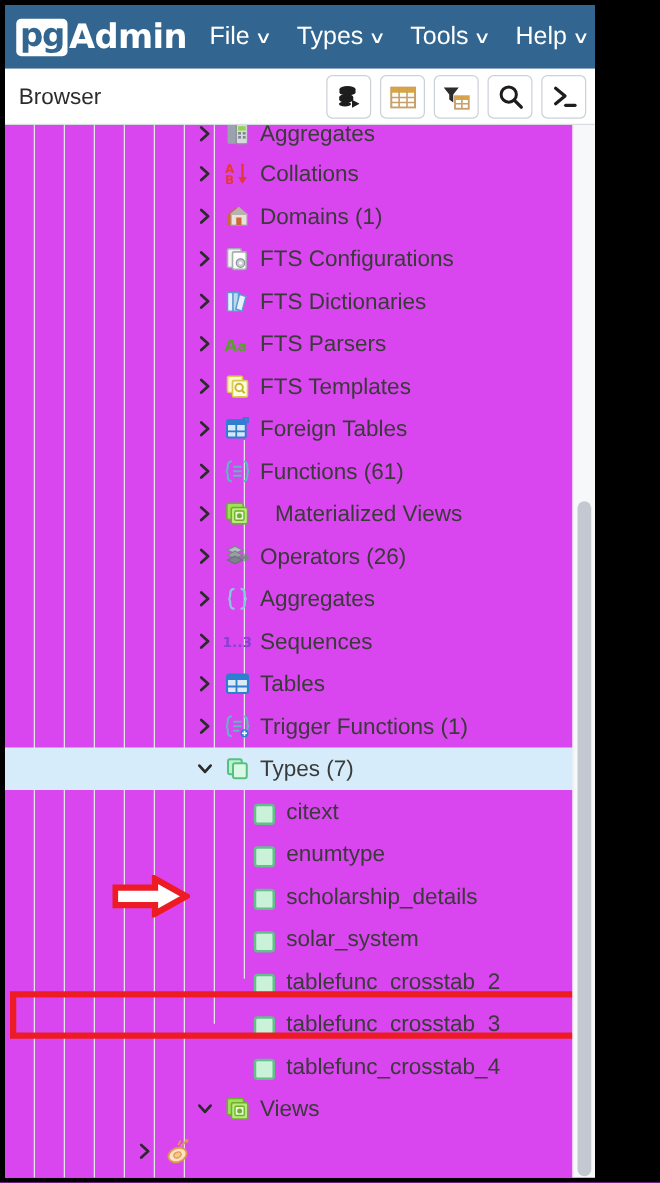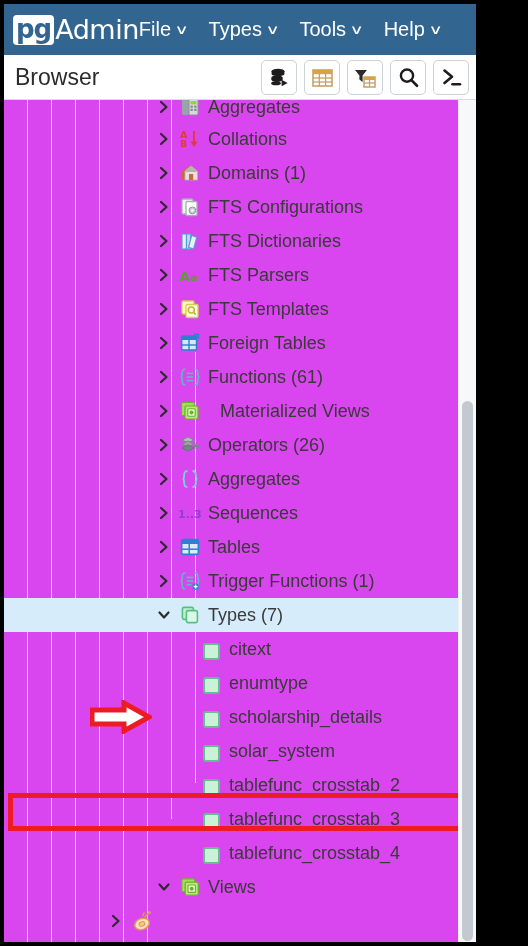--- a/index.html
+++ b/index.html
@@ -35,28 +35,29 @@
     font-weight:bold;
     font-size:26px;
     line-height:26px;
     padding:1px 3px 3px 3px;
     border-radius:4px;
     letter-spacing:-1px;
     font-family:"DejaVu Sans", sans-serif;
   }
   .logo-admin{
     color:#ffffff;
-    font-weight:normal;
+    font-weight:bold;
     font-size:27px;
     letter-spacing:-0.5px;
     margin-left:1px;
     font-family:"DejaVu Sans", sans-serif;
   }
   #menubar{
     display:flex;align-items:flex-start;
+    margin-left:18px;
     flex:1;
   }
   .menu-item{
     color:#ffffff;
     font-size:20px;
     margin-right:22px;
     display:flex;align-items:center;
     cursor:default;
     white-space:nowrap;
   }
@@ -70,21 +71,21 @@
   
   #browserbar{
     position:relative;
     height:44px;
     background:#ffffff;
     border-bottom:1px solid #d9dde2;
     display:flex;align-items:center;
   }
   #browser-title{
     margin-left:11px;
-    font-size:23px;
+    font-size:18px;
     color:#2c2c2c;
   }
   #toolbar{
     position:absolute;right:7px;top:5px;
     display:flex;align-items:center;
     gap:7px;
   }
   .tool-btn{
     width:34px;height:33px;
     border:1px solid #ccd1d6;

